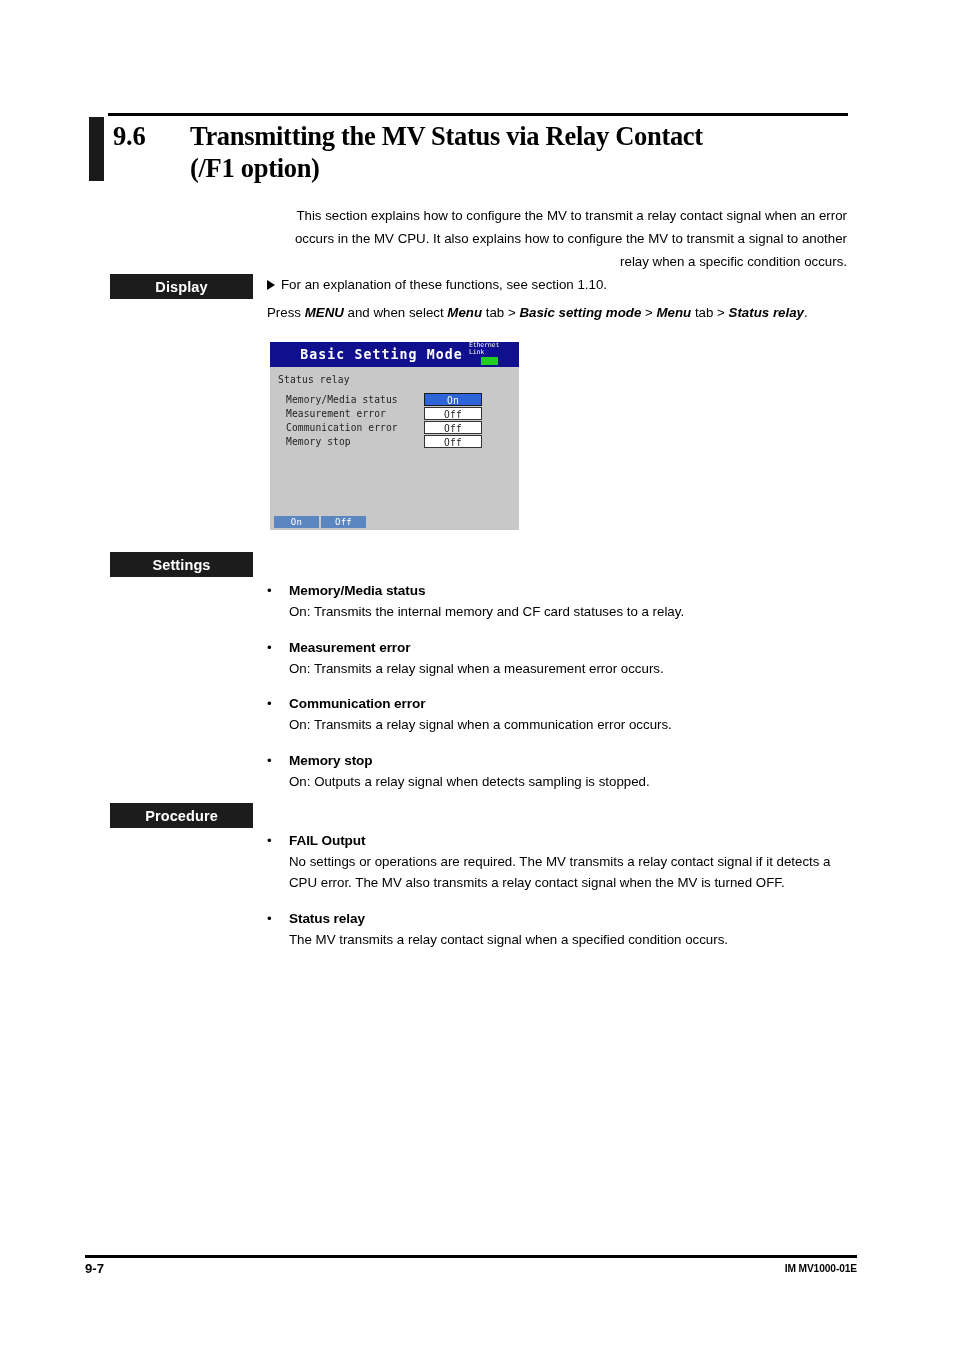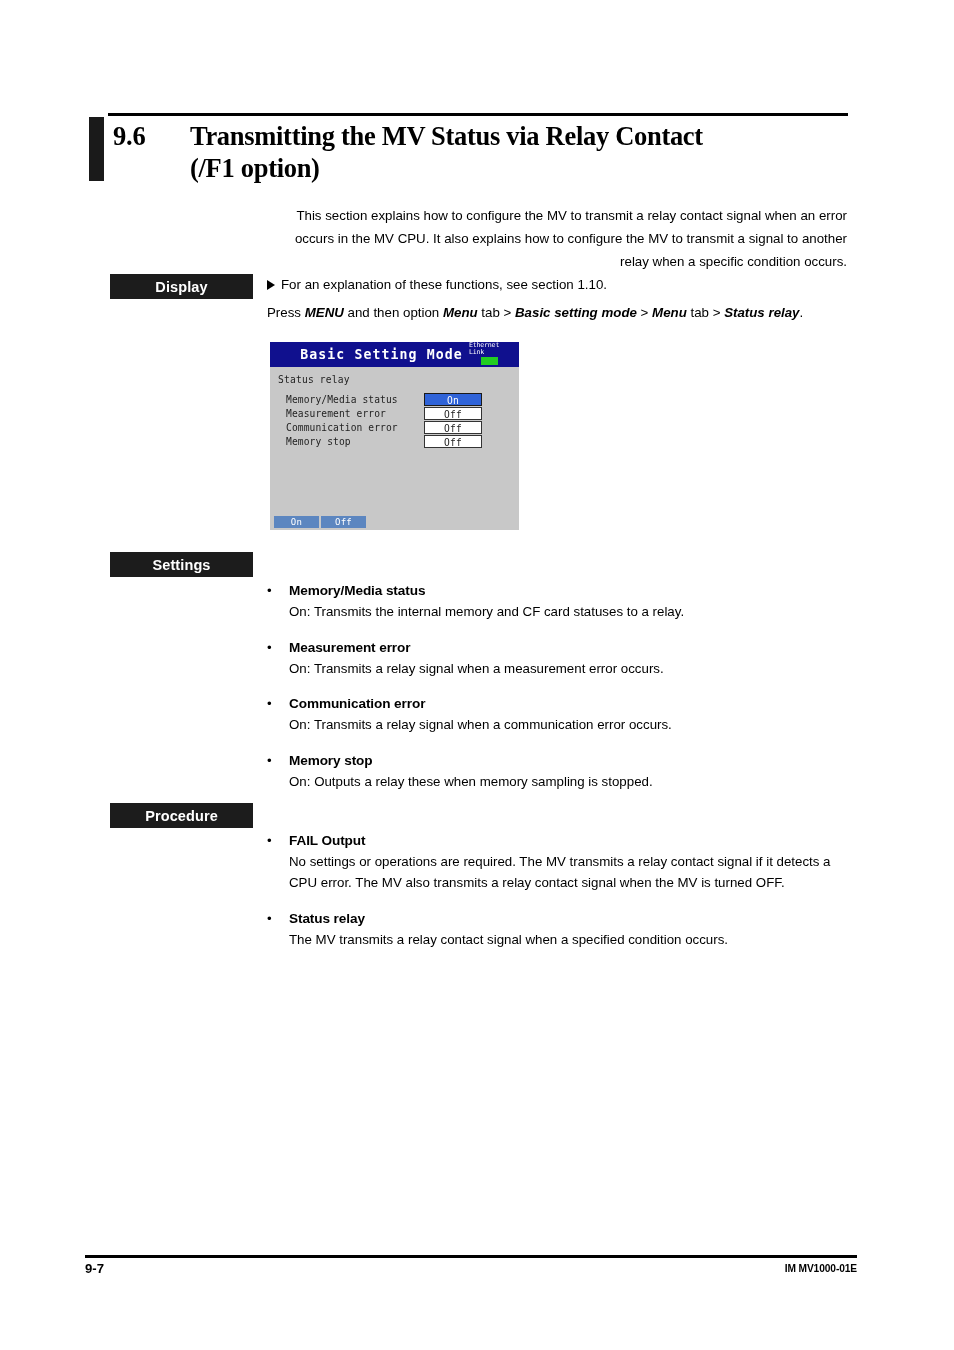--- a/index.html
+++ b/index.html
@@ -322,21 +322,21 @@
     <p>This section explains how to configure the MV to transmit a relay contact signal when an error occurs in the MV CPU. It also explains how to configure the MV to transmit a signal to another relay when a specific condition occurs.</p>
     <div class="xref">
       <span class="tri"></span>
       <span>For an explanation of these functions, see section 1.10.</span>
     </div>
   </div>
 
   <div class="chip chip-display">Display</div>
 
   <div class="body-col menupath">
-    <p><span>Press </span><b>MENU</b><span> and then option </span><b>Menu</b><span> tab &gt; </span><b>Basic setting mode</b><span> &gt; </span><b>Menu</b><span> tab &gt; </span><b>Status relay</b><span>.</span></p>
+    <p><span>Press </span><b>MENU</b><span> and when select </span><b>Menu</b><span> tab &gt; </span><b>Basic setting mode</b><span> &gt; </span><b>Menu</b><span> tab &gt; </span><b>Status relay</b><span>.</span></p>
   </div>
 
   <div class="device">
     <div class="dev-header">
       <div class="dev-title">Basic Setting Mode</div>
       <div class="eth">
         <span class="eth-line">Ethernet</span>
         <span class="eth-line">Link</span>
         <span class="eth-led"></span>
       </div>
@@ -392,21 +392,21 @@
         <span class="dot">•</span>
         <span class="bullet-title">Communication error</span>
       </div>
       <div class="bullet-desc">On: Transmits a relay signal when a communication error occurs.</div>
     </div>
     <div class="bullet-item">
       <div class="bullet-head">
         <span class="dot">•</span>
         <span class="bullet-title">Memory stop</span>
       </div>
-      <div class="bullet-desc">On: Outputs a relay these when memory sampling is stopped.</div>
+      <div class="bullet-desc">On: Outputs a relay signal when detects sampling is stopped.</div>
     </div>
   </div>
 
   <div class="chip chip-procedure">Procedure</div>
 
   <div class="bullets bullets-procedure">
     <div class="bullet-item">
       <div class="bullet-head">
         <span class="dot">•</span>
         <span class="bullet-title">FAIL Output</span>

